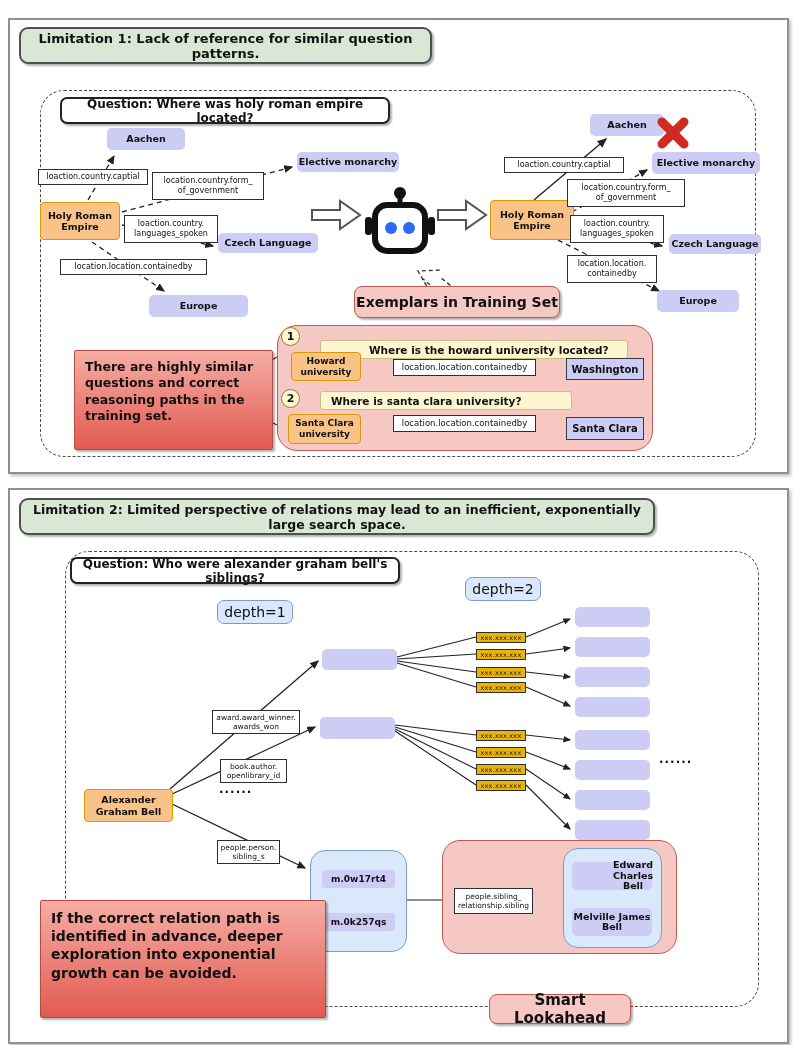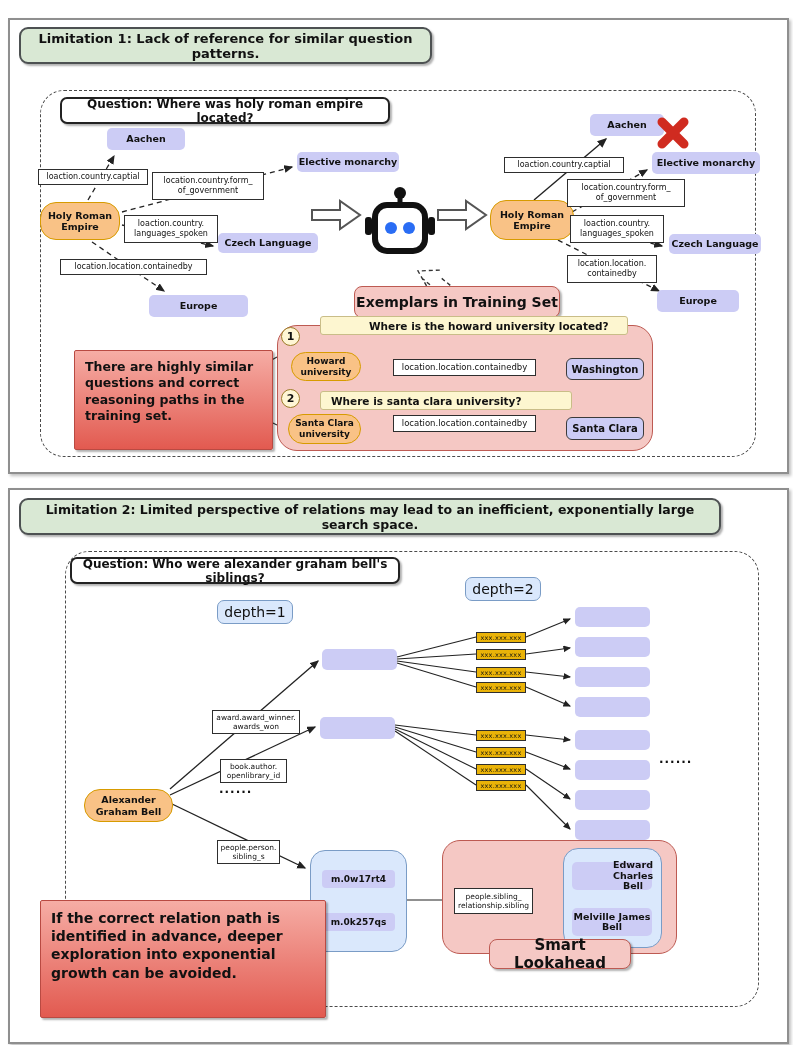--- a/index.html
+++ b/index.html
@@ -7,22 +7,22 @@
         font-family:"DejaVu Sans",sans-serif;color:#111;overflow:hidden;text-decoration:underline;}
   .abs{position:absolute;}
   .panel{position:absolute;background:#fff;border:2px solid #8f8f8f;box-shadow:2px 2px 3px rgba(0,0,0,.25);}
   .overlay{position:absolute;left:0;top:0;pointer-events:none;}
   .bx{display:flex;align-items:center;justify-content:center;text-align:center;box-sizing:border-box;}
   .shadow{box-shadow:2px 2px 2px rgba(0,0,0,.3);}
   .greenbar{background:#d9e8d4;border:2px solid #4d5152;border-radius:9px;
             font-weight:bold;font-size:13px;}
   .qbox{background:#fff;border:2px solid #222;border-radius:7px;font-weight:bold;font-size:12px;}
   .ent{background:#ccccf5;border-radius:5px;font-weight:bold;font-size:9.5px;line-height:1.1;}
-  .entb{background:#ccccf5;border:1.5px solid #3b3b3b;border-radius:6px;font-weight:bold;font-size:10px;}
-  .orange{background:#f9c286;border:1px solid #d79b00;border-radius:16px;
+  .entb{background:#ccccf5;border:1.5px solid #3b3b3b;border-radius:0;font-weight:bold;font-size:10px;}
+  .orange{background:#f9c286;border:1px solid #d79b00;border-radius:4px;
           font-weight:bold;font-size:9.5px;line-height:1.2;white-space:pre-line;}
   .rel{background:#fff;border:1px solid #2e2e2e;font-size:8px;line-height:1.2;
        white-space:pre-line;padding:1px 2px;}
   .xxx{background:#eab308;border:1px solid #2e2e2e;font-size:6.5px;letter-spacing:.2px;}
   .pinkbox{background:#f5c8c4;border:1.5px solid #bd5a52;border-radius:8px;font-weight:bold;}
   .pinkcontainer{background:#f5c8c4;border:1.5px solid #bd5a52;border-radius:20px;}
   .callout{background:linear-gradient(180deg,#f6ada5 0%,#e25a50 100%);
            border:1px solid #b94a42;border-radius:2px;font-weight:bold;
            text-align:left;padding:8px 10px;line-height:1.3;}
   .strip{background:#fdf6d0;border:1px solid #c9bd88;border-radius:3px;
@@ -134,21 +134,21 @@
 
     <div class="abs bx pinkbox shadow" style="left:344px;top:266px;width:206px;height:32px;font-size:14px;">
         <span>Exemplars in Training Set</span>
       </div>
 
     <div class="abs callout shadow" style="left:64px;top:330px;width:177px;height:82px;font-size:12.5px;"><span>There are highly similar questions and correct reasoning paths in the training set.</span></div>
 
     <div class="abs pinkcontainer" style="left:267px;top:305px;width:374px;height:124px;"></div>
 
     <div class="abs bx numcircle" style="left:271px;top:307px;width:19px;height:19px;">1</div>
-    <div class="abs bx strip" style="left:310px;top:296px;width:308px;height:19px;padding-left:48px;">Where is the howard university located?</div>
+    <div class="abs bx strip" style="left:310px;top:320px;width:308px;height:19px;padding-left:48px;">Where is the howard university located?</div>
     <div class="abs bx orange" style="left:281px;top:332px;width:70px;height:29px;font-size:9px;">Howard
 university</div>
     <div class="abs bx rel" style="left:383px;top:339px;width:143px;height:17px;font-size:8.5px;">location.location.containedby</div>
     <div class="abs bx entb" style="left:556px;top:338px;width:78px;height:22px;">Washington</div>
 
     <div class="abs bx numcircle" style="left:271px;top:369px;width:19px;height:19px;">2</div>
     <div class="abs bx strip" style="left:310px;top:371px;width:252px;height:19px;">Where is santa clara university?</div>
     <div class="abs bx orange" style="left:278px;top:394px;width:73px;height:30px;font-size:9px;">Santa Clara
 university</div>
     <div class="abs bx rel" style="left:383px;top:395px;width:143px;height:17px;font-size:8.5px;">location.location.containedby</div>
@@ -184,21 +184,21 @@
       <path d="M385,241 L466,295" stroke="#222" stroke-width="1.1" fill="none"></path>
       <path d="M516,245 L560,250" stroke="#222" stroke-width="1.1" fill="none" marker-end="url(#ah2)"></path>
       <path d="M516,262 L560,279" stroke="#222" stroke-width="1.1" fill="none" marker-end="url(#ah2)"></path>
       <path d="M516,279 L560,309" stroke="#222" stroke-width="1.1" fill="none" marker-end="url(#ah2)"></path>
       <path d="M516,295 L560,339" stroke="#222" stroke-width="1.1" fill="none" marker-end="url(#ah2)"></path>
 
       <path d="M395,410 L444,410" stroke="#222" stroke-width="1.2" fill="none"></path>
       <path d="M515,410 L549,410" stroke="#222" stroke-width="1.3" fill="none" marker-end="url(#ah2)"></path>
     </svg>
 
-    <div class="abs bx greenbar shadow" style="left:9px;top:8px;width:702px;height:37px;font-size:12.5px;">
+    <div class="abs bx greenbar shadow" style="left:9px;top:8px;width:636px;height:37px;font-size:12.5px;">
         <span>Limitation 2: Limited perspective of relations may lead to an inefficient, exponentially large search space.</span>
       </div>
 
     <div class="abs dashedwrap" style="left:55px;top:61px;width:692px;height:454px;"></div>
 
     <div class="abs bx qbox shadow" style="left:60px;top:67px;width:330px;height:27px;">
         <span>Question: Who were alexander graham bell's siblings?</span>
       </div>
 
     <div class="abs bx bluebox" style="left:207px;top:110px;width:76px;height:24px;">depth=1</div>
@@ -244,20 +244,20 @@
     <div class="abs bx mbox" style="left:312px;top:423px;width:73px;height:18px;">m.0k257qs</div>
 
     <div class="abs pinkcontainer" style="left:432px;top:350px;width:233px;height:112px;border-radius:18px;"></div>
     <div class="abs bluecontainer" style="left:553px;top:358px;width:97px;height:98px;"></div>
     <div class="abs bx rel" style="left:444px;top:398px;width:79px;height:26px;font-size:7.5px;background:#fff;">people.sibling_
 relationship.sibling</div>
     <div class="abs bx ent" style="left:562px;top:372px;width:80px;height:28px;white-space:pre-line;padding-left:42px;">Edward Charles
 Bell</div>
     <div class="abs bx ent" style="left:562px;top:418px;width:80px;height:28px;white-space:pre-line;">Melville James
 Bell</div>
-    <div class="abs bx pinkbox shadow" style="left:479px;top:449px;width:142px;height:30px;font-size:15px;">
+    <div class="abs bx pinkbox shadow" style="left:479px;top:504px;width:142px;height:30px;font-size:15px;">
         <span>Smart Lookahead</span>
       </div>
 
     <div class="abs callout shadow" style="left:30px;top:410px;width:264px;height:100px;font-size:14px;"><span>If the correct relation path is identified in advance, deeper exploration into exponential growth can be avoided.</span></div>
   </div>
 
 </div>
 
 </body></html>

